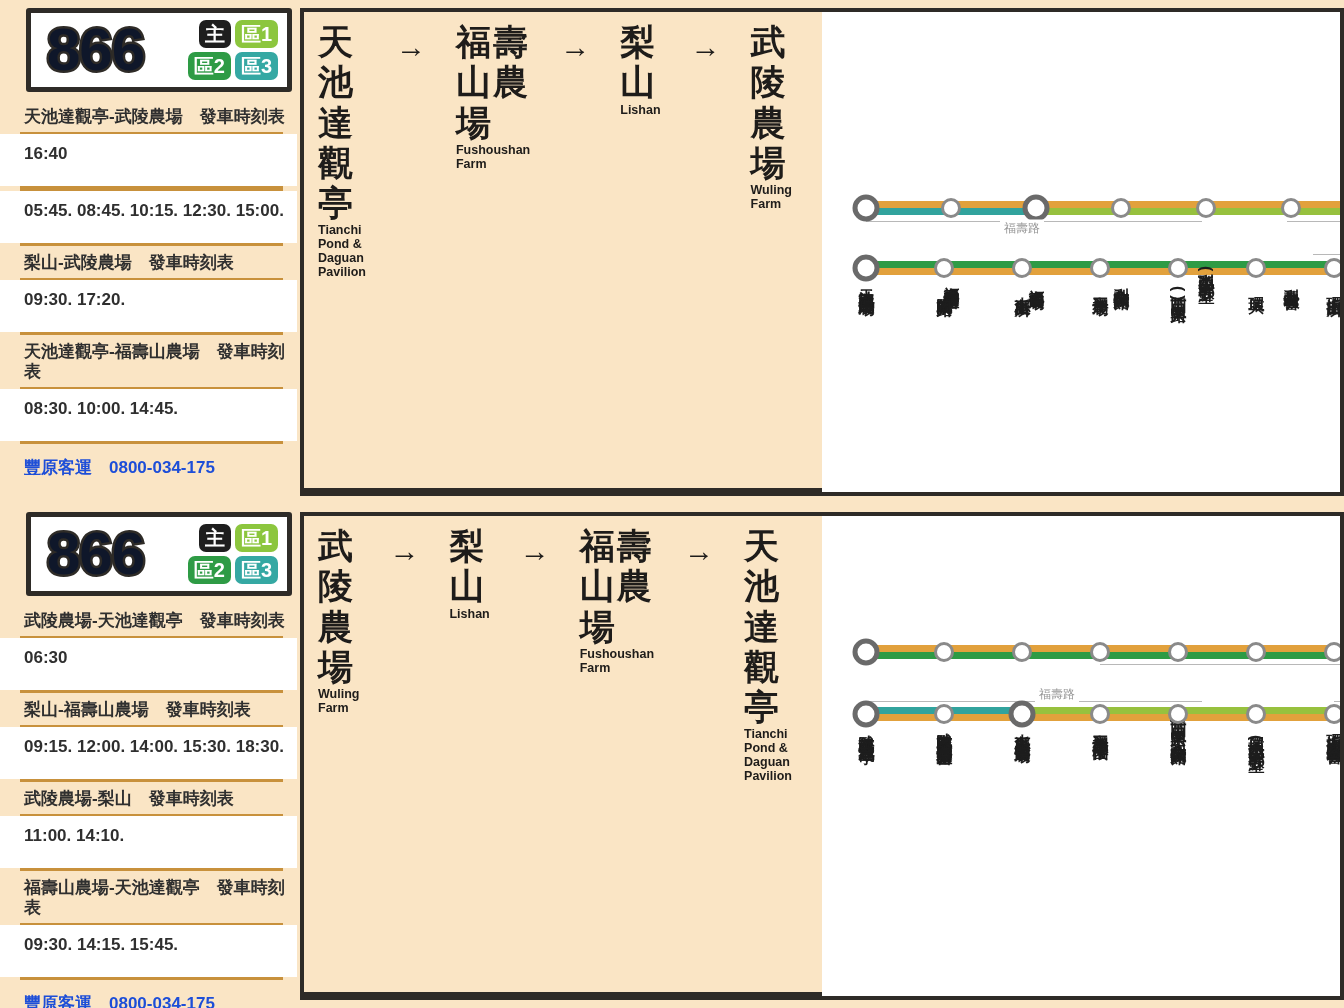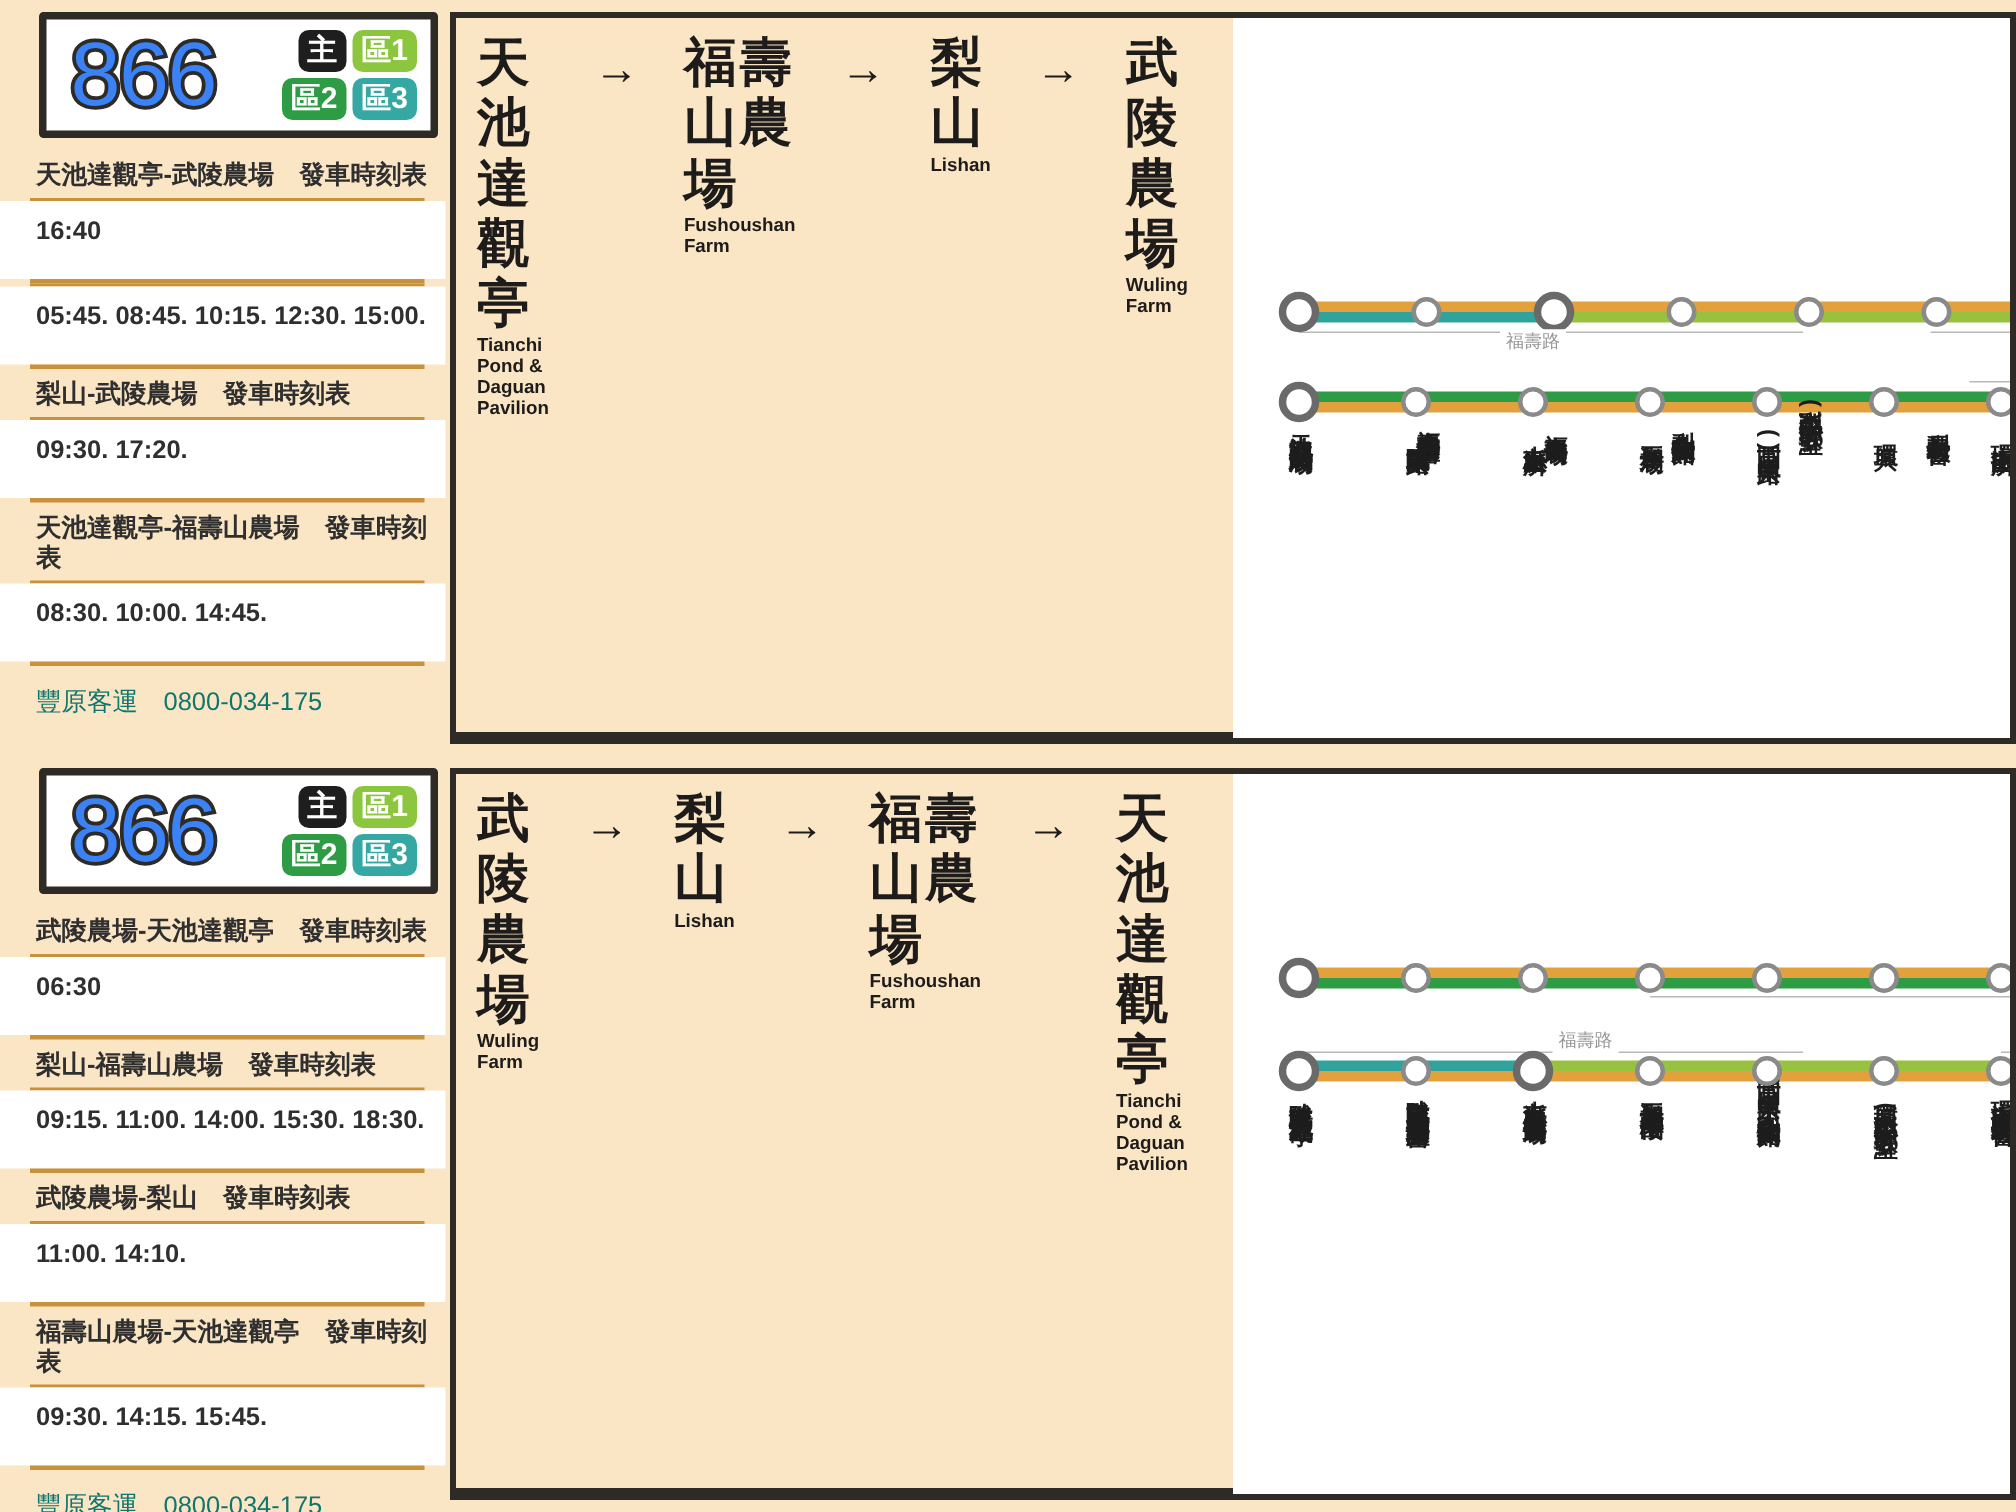--- a/index.html
+++ b/index.html
@@ -11,35 +11,35 @@
   }
   .panel { position:relative; width:1344px; height:504px; }
   .sidebar { position:absolute; left:0; top:0; width:300px; height:504px; background:#FAE5C5; }
   .badge-box {
     position:absolute; left:26px; top:8px; width:266px; height:84px;
     background:#fff; border:5px solid #2E2B27; border-radius:3px;
     display:flex; align-items:center; justify-content:space-between;
     padding:0 9px 0 16px;
   }
   .route-num {
-    font-size:60px; font-weight:400; color:#3b82f6;
+    font-size:60px; font-weight:700; color:#0f172a;
     -webkit-text-stroke:5px #2E2B27; paint-order:stroke fill;
     letter-spacing:-1px; line-height:1;
   }
   .badge-grid { display:grid; grid-template-columns:auto auto; gap:4px; justify-items:end; }
   .badge {
     display:inline-block; font-size:20px; font-weight:900; color:#fff;
     border-radius:7px; padding:4px 6px; line-height:1; letter-spacing:0;
   }
   .sections { position:absolute; left:0; top:100px; width:297px; }
   .sec-title { font-size:17px; font-weight:700; color:#2F2F2F; padding:7px 0 5px 24px; line-height:20px; }
   .sec-rule { height:2px; background:#C8913C; margin:0 14px 0 20px; }
   .sec-rule.thick { height:3px; }
   .sec-times { background:#fff; font-size:17px; font-weight:700; color:#2F2F2F; padding:10px 0 0 24px; height:52px; }
-  .sec-footer { font-size:17px; font-weight:400; color:#0f766e; padding:12px 0 0 24px; }
+  .sec-footer { font-size:17px; font-weight:700; color:#1d4ed8; padding:12px 0 0 24px; }
   .main {
     position:absolute; left:300px; top:8px; right:0; bottom:8px;
     border:4px solid #2E2B27; background:#fff;
     display:flex; flex-direction:row;
   }
   .route-header {
     flex:0 0 90px; background:#FAE5C5; border-bottom:4px solid #2E2B27;
     display:flex; align-items:flex-start; padding:10px 0 0 14px;
   }
   .hstop { display:flex; flex-direction:column; margin-right:30px; }
@@ -208,21 +208,21 @@
           <span class="badge" style="background: rgb(53, 168, 163);">區3</span>
         </span>
     </div>
     <div class="sections">
         <div class="sec-title">武陵農場-天池達觀亭　發車時刻表</div>
         <div class="sec-rule"></div>
         <div class="sec-times">06:30</div>
         <div class="sec-rule thick"></div>
         <div class="sec-title">梨山-福壽山農場　發車時刻表</div>
         <div class="sec-rule"></div>
-        <div class="sec-times">09:15. 11:00. 14:00. 15:30. 18:30.</div>
+        <div class="sec-times">09:15. 12:00. 14:00. 15:30. 18:30.</div>
         <div class="sec-rule thick"></div>
         <div class="sec-title">武陵農場-梨山　發車時刻表</div>
         <div class="sec-rule"></div>
         <div class="sec-times">11:00. 14:10.</div>
         <div class="sec-rule thick"></div>
         <div class="sec-title">福壽山農場-天池達觀亭　發車時刻表</div>
         <div class="sec-rule"></div>
         <div class="sec-times">09:30. 14:15. 15:45.</div>
         <div class="sec-rule thick"></div>
         <div class="sec-footer">豐原客運　0800-034-175</div>

